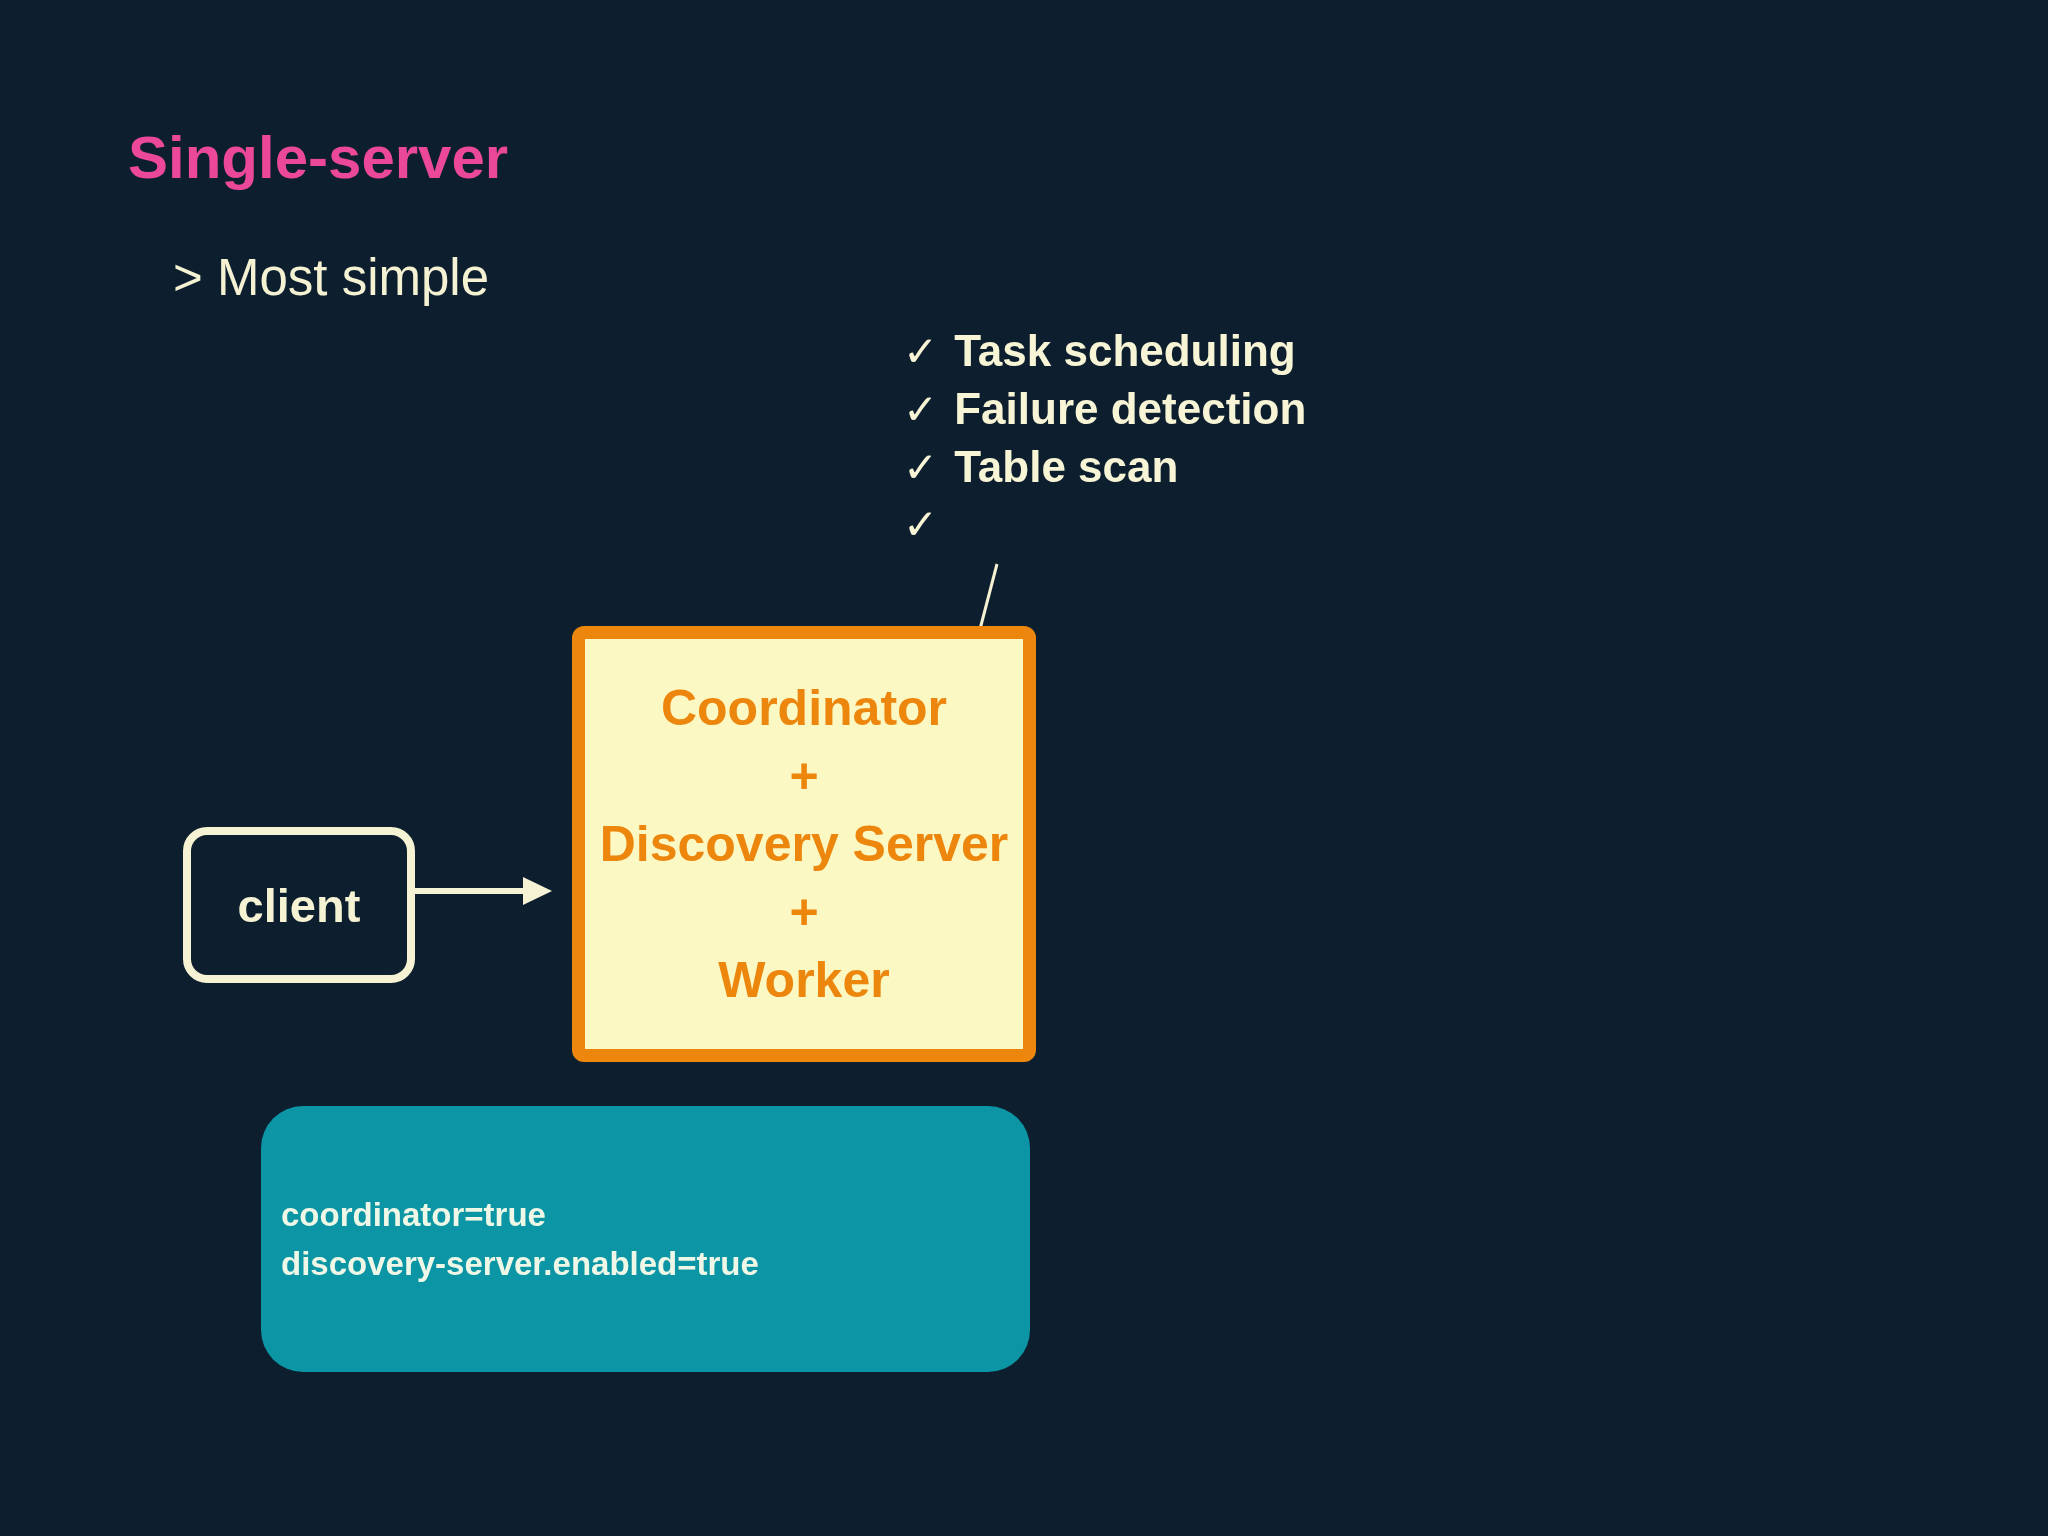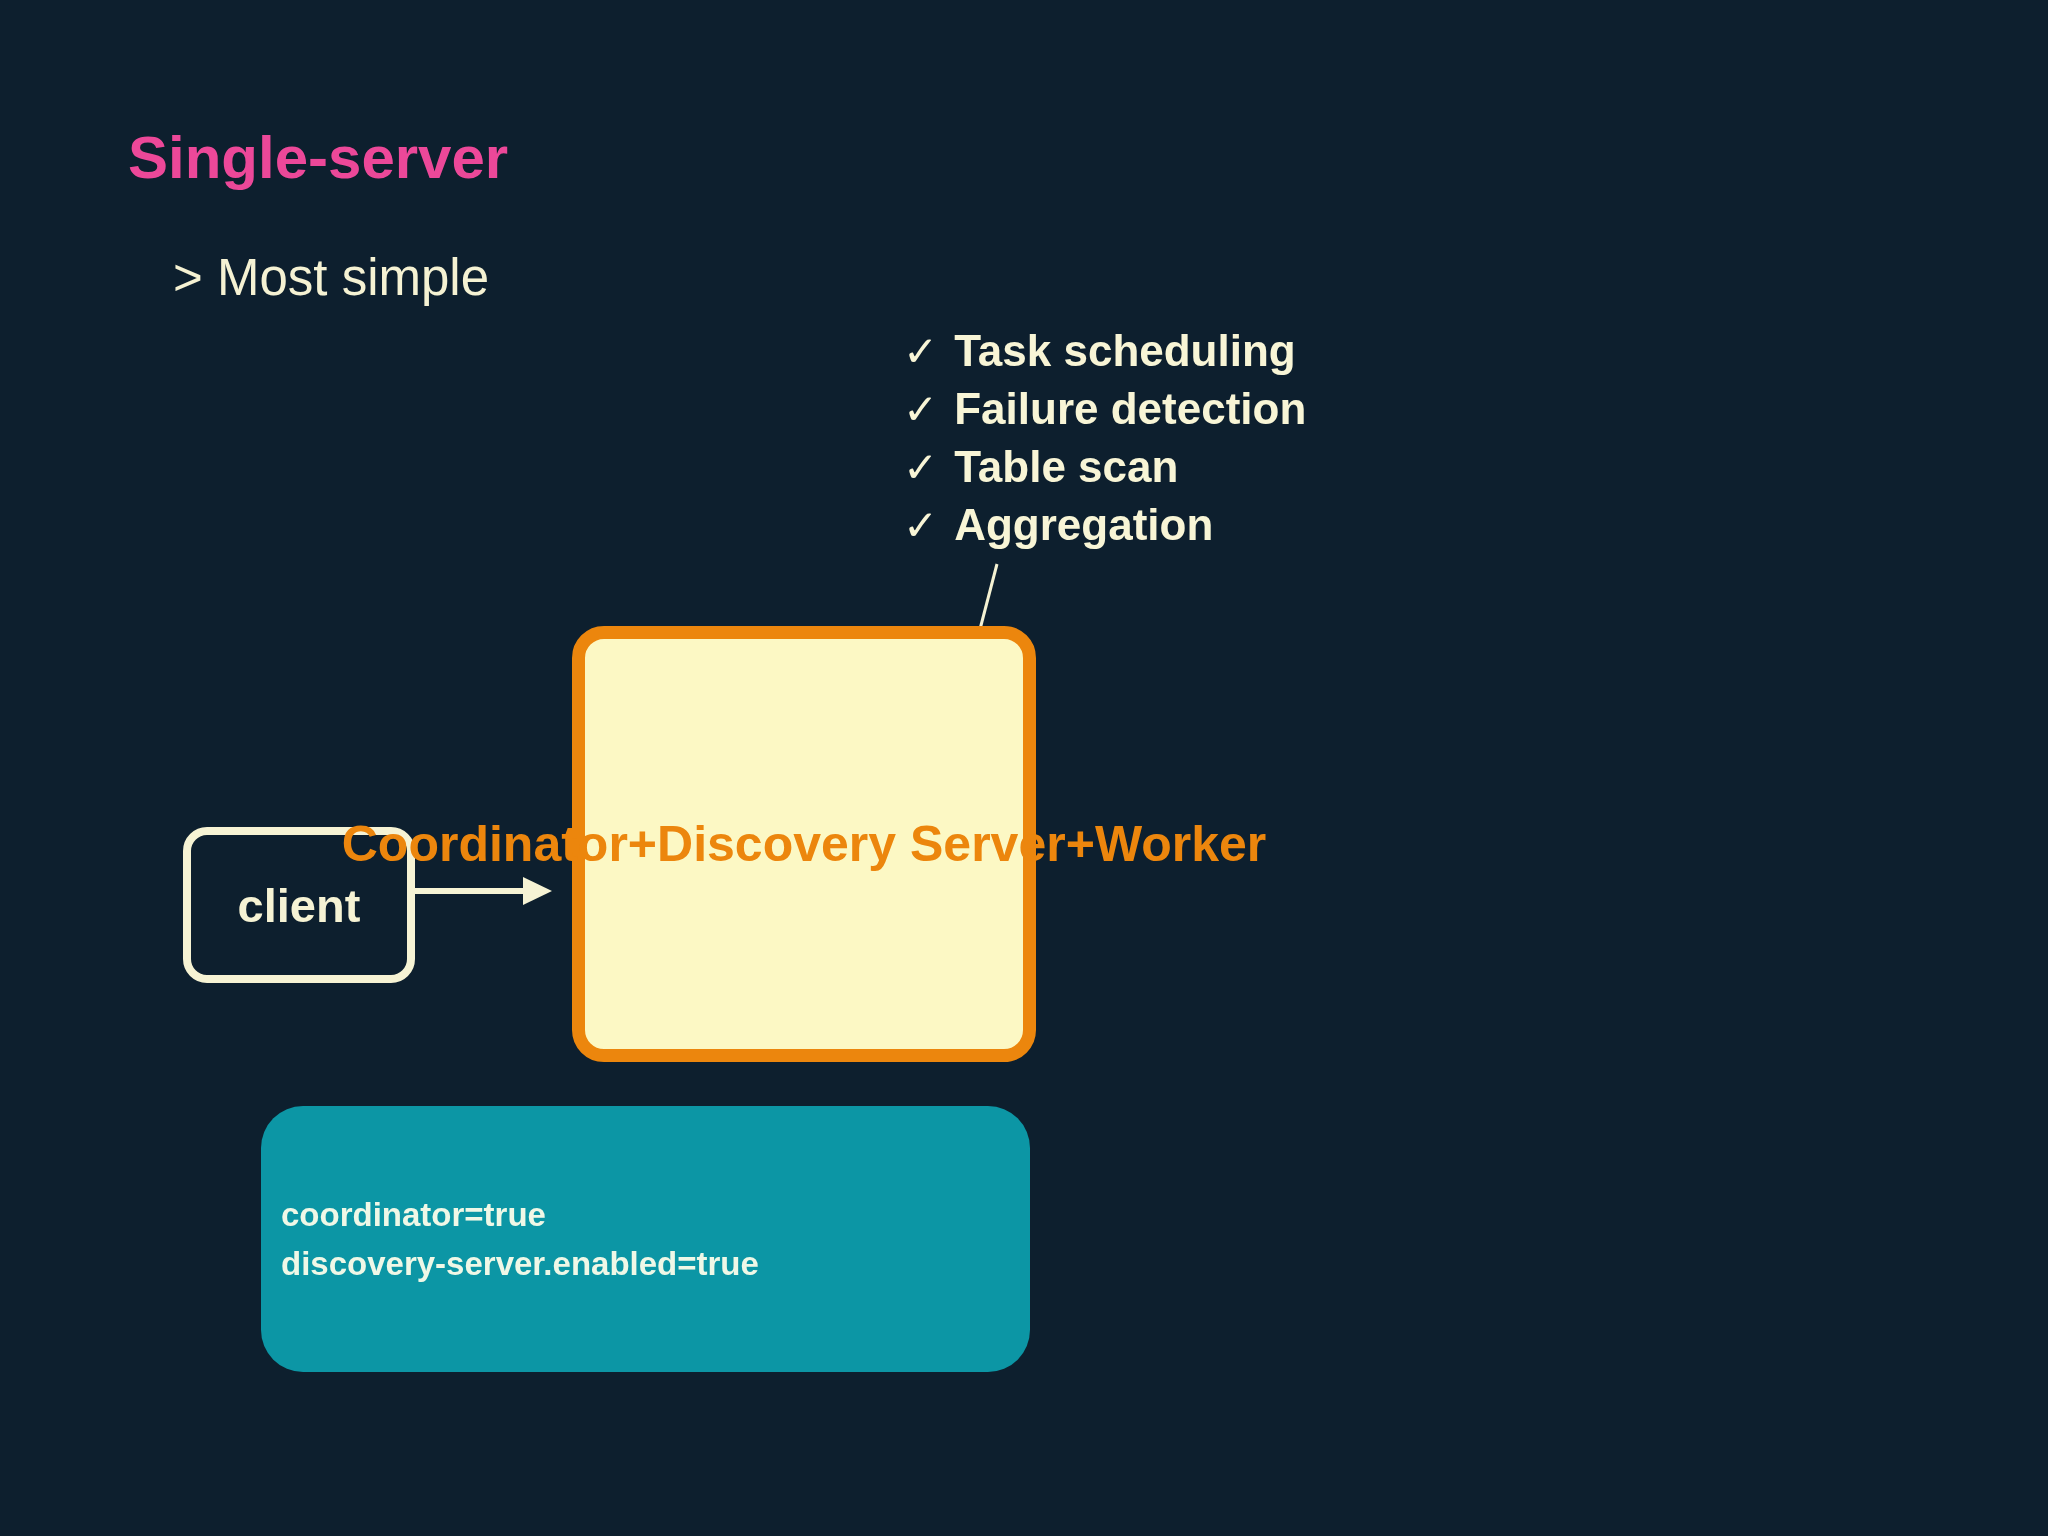--- a/index.html
+++ b/index.html
@@ -114,22 +114,23 @@
   
   .coordinator-box {
     position: absolute;
     left: 572px;
     top: 626px;
     width: 464px;
     height: 436px;
     box-sizing: border-box;
     background: #FCF8C4;
     border: 13px solid #EC860D;
-    border-radius: 32px;
-    display: flex;
+    border-radius: 12px;
+    display: flex;
+    flex-direction: column;
     align-items: center;
     justify-content: center;
     z-index: 3;
   }
   .coordinator-box .line {
     font-size: 50px;
     line-height: 68px;
     font-weight: 700;
     color: #EC860D;
     text-align: center;
@@ -176,21 +177,20 @@
     <li>
       <span class="mark">✓</span>
       <span class="label">Failure detection</span>
     </li>
     <li>
       <span class="mark">✓</span>
       <span class="label">Table scan</span>
     </li>
     <li>
       <span class="mark">✓</span>
-      <span class="label">Aggregation</span>
     </li>
   </ul>
 
   <svg class="connector-svg" width="2048" height="1536" viewBox="0 0 2048 1536">
     <line x1="997" y1="564" x2="979" y2="633" stroke="#F5F2D3" stroke-width="3"></line>
   </svg>
 
   <div class="client-box">
     <span>client</span>
   </div>

